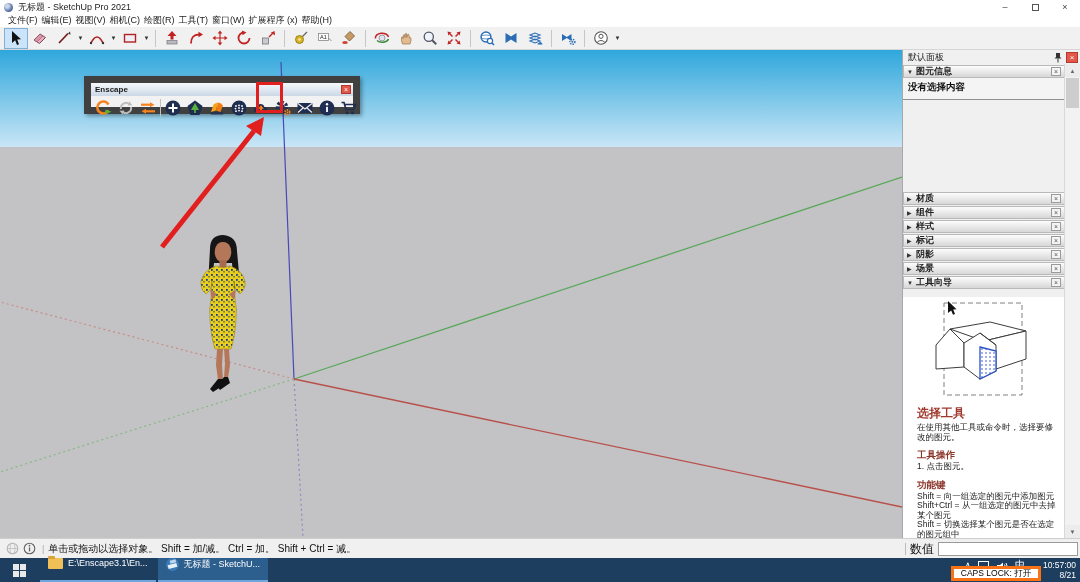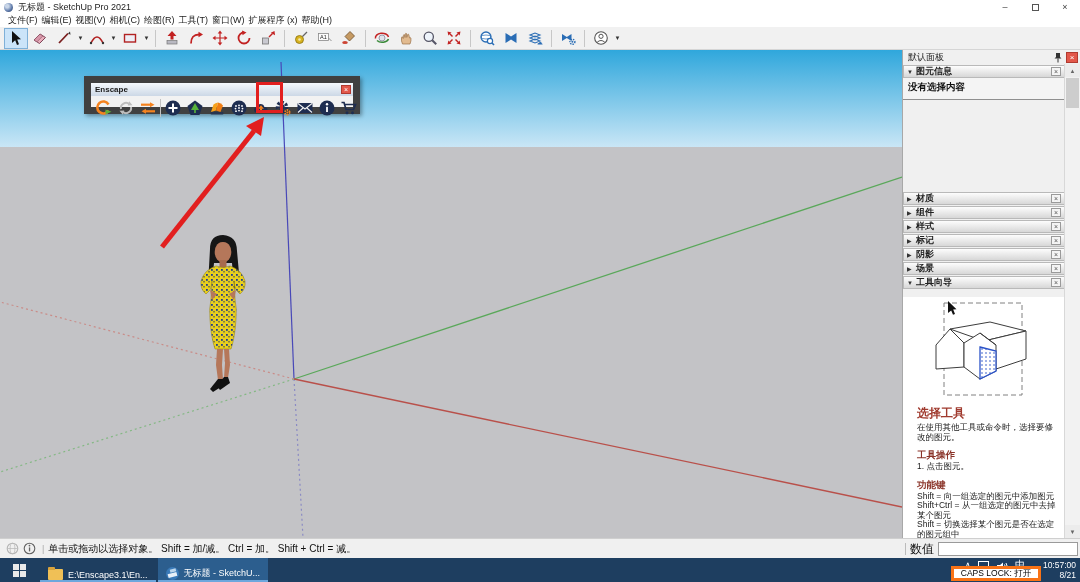--- a/index.html
+++ b/index.html
@@ -78,21 +78,21 @@
   .measure { position:absolute; right:2px; top:2px; height:16px; display:flex; align-items:center; gap:4px; }
   .measure .vline { width:1px; height:12px; background:#bbb; }
   .measure-label { font-size:12px; color:#111; }
   .measure-input { width:140px; height:14px; background:#fff; border:1px solid #9a9a9a; font-size:9px; padding:0 2px; }
 
   
   .taskbar { position:absolute; left:0; top:558px; width:1080px; height:24px; background:#1e3e60; display:flex; align-items:stretch; color:#fff; }
   .start { width:38px; display:flex; align-items:center; justify-content:center; }
   .winlogo { width:13px; height:13px; display:grid; grid-template-columns:6px 6px; grid-template-rows:6px 6px; gap:1px; }
   .winlogo span { background:#e9e9e9; }
-  .task-item { display:flex; align-items:flex-end; gap:5px; padding:0 8px; font-size:9px; white-space:nowrap; border-bottom:2px solid #6da7dd; margin-left:2px; }
+  .task-item { display:flex; align-items:flex-start; gap:5px; padding:0 8px; font-size:9px; white-space:nowrap; border-bottom:2px solid #6da7dd; margin-left:2px; }
   .task-item.active { background:#2c5e8e; }
   .folder-ico { position:relative; width:15px; height:11px; background:#f0c056; border-radius:1px; }
   .folder-ico:before { content:""; position:absolute; left:0; top:-2px; width:7px; height:3px; background:#d9a33c; border-radius:1px 1px 0 0; }
   .su-ico { width:13px; height:13px; border-radius:50%; background:#3a7ab8; position:relative; overflow:hidden; }
   .su-ico:before { content:""; position:absolute; left:2px; top:6px; width:9px; height:4px; background:#e8f0f8; transform:rotate(-15deg); }
   .su-ico:after { content:""; position:absolute; left:4px; top:2px; width:6px; height:3px; background:#bcd6ec; transform:rotate(-15deg); }
   .tray { position:absolute; right:0; top:0; height:24px; display:flex; align-items:flex-start; gap:7px; padding:2px 4px 0 0; }
   .tray-ico { font-size:9px; color:#fff; line-height:10px; }
   .monitor { width:11px; height:8px; border:1px solid #fff; margin-top:1px; }
   .clockblock { text-align:right; font-size:8.5px; line-height:10px; width:44px; }

